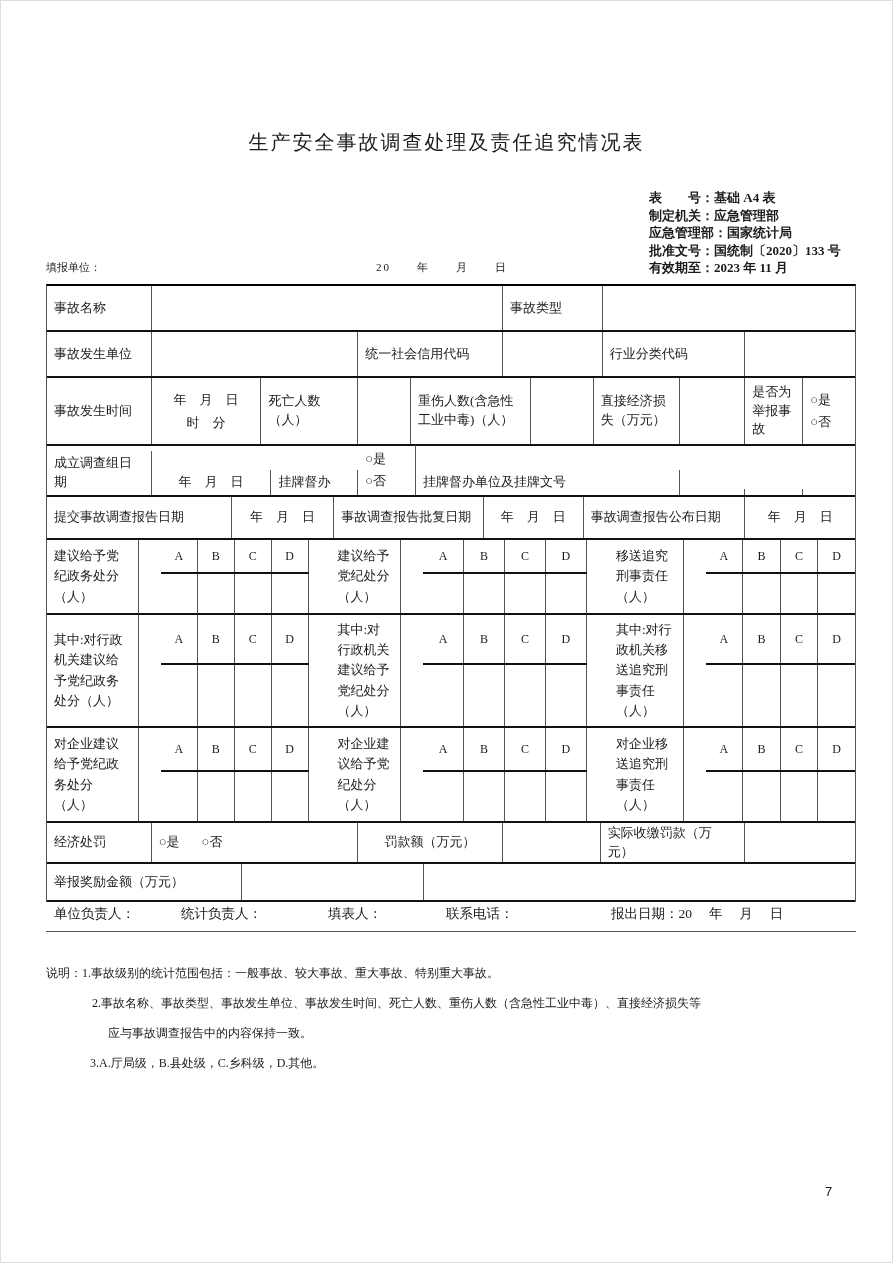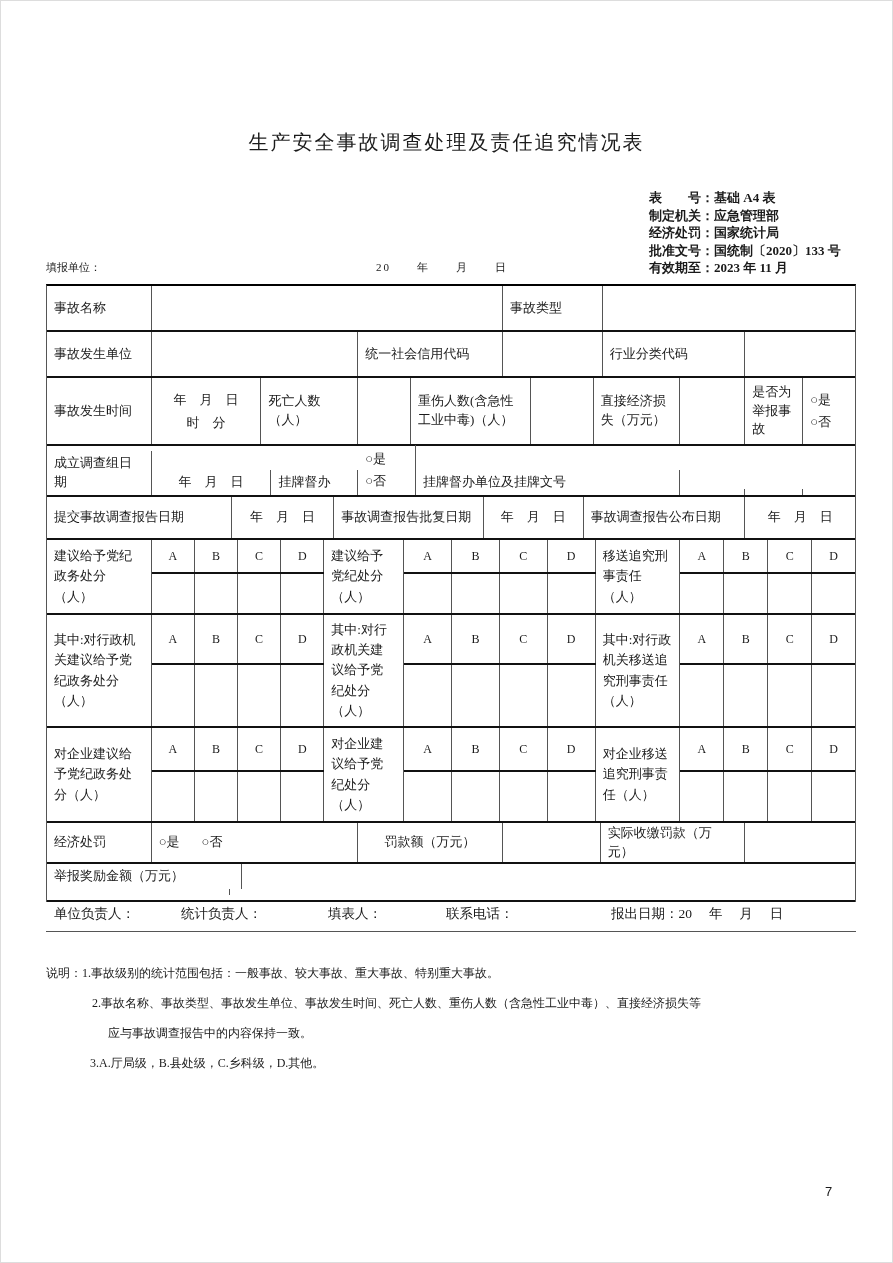--- a/index.html
+++ b/index.html
@@ -29,24 +29,24 @@
   .td {
     border-right:1px solid #555; padding:3px 7px;
     display:flex; align-items:center; line-height:1.45;
   }
   .td:last-child, .nbr { border-right:none !important; }
   .ctr { justify-content:center; text-align:center; }
   .col { flex-direction:column; justify-content:center; align-items:flex-start; line-height:1.7; }
   .colc { flex-direction:column; justify-content:center; align-items:center; line-height:1.8; }
 
   .h36 { height:46px; } .h70 { height:68px; } .h53 { height:51px;align-items:flex-end; }
-  .h45 { height:43px; } .h43 { height:41px; } .h40 { height:38px;flex-direction:column; }
+  .h45 { height:43px; } .h43 { height:41px; } .h40 { height:38px; }
 
   
-  .grp { display:flex; border-bottom:2px solid #111; }
+  .grp { display:flex; border-bottom:2px solid #111;gap:22px; }
   .glabel { border-right:1px solid #555; padding:3px 7px; display:flex; align-items:center; line-height:1.55; }
   .gblock { display:flex; flex-direction:column; }
   .ghead { display:flex; border-bottom:2px solid #111; }
   .gvals { display:flex; flex:1; }
   .gc { flex:1; border-right:1px solid #555; display:flex; align-items:center; justify-content:center; font-size:12px; }
   .gblock.last .gc:last-child { border-right:none; }
   .wl1 { width:105px; } .wb1 { width:173px; }
   .wl2 { width:80px;  } .wb2 { width:192px; }
   .wl3 { width:85px;  } .wb3 { width:175px; }
   .grp1 { height:75px; } .grp1 .ghead { height:34px; }
@@ -80,21 +80,21 @@
 </head>
 <body>
 
 <div class="page">
 
   <div class="doc-title">生产安全事故调查处理及责任追究情况表</div>
 
   <div class="meta">
     <span class="meta-line"><span>表　　号：</span><span>基础 A4 表</span></span>
     <span class="meta-line"><span>制定机关：</span><span>应急管理部</span></span>
-    <span class="meta-line"><span>经济处罚：</span><span>国家统计局</span></span>
+    <span class="meta-line"><span>应急管理部：</span><span>国家统计局</span></span>
     <span class="meta-line"><span>批准文号：</span><span>国统制〔2020〕133 号</span></span>
     <span class="meta-line"><span>有效期至：</span><span>2023 年 11 月</span></span>
   </div>
 
   <div class="report-line">
     <span class="unit">填报单位：</span>
     <span class="rdate">20　　年　　月　　日</span>
   </div>
 
   <div class="form-table">

